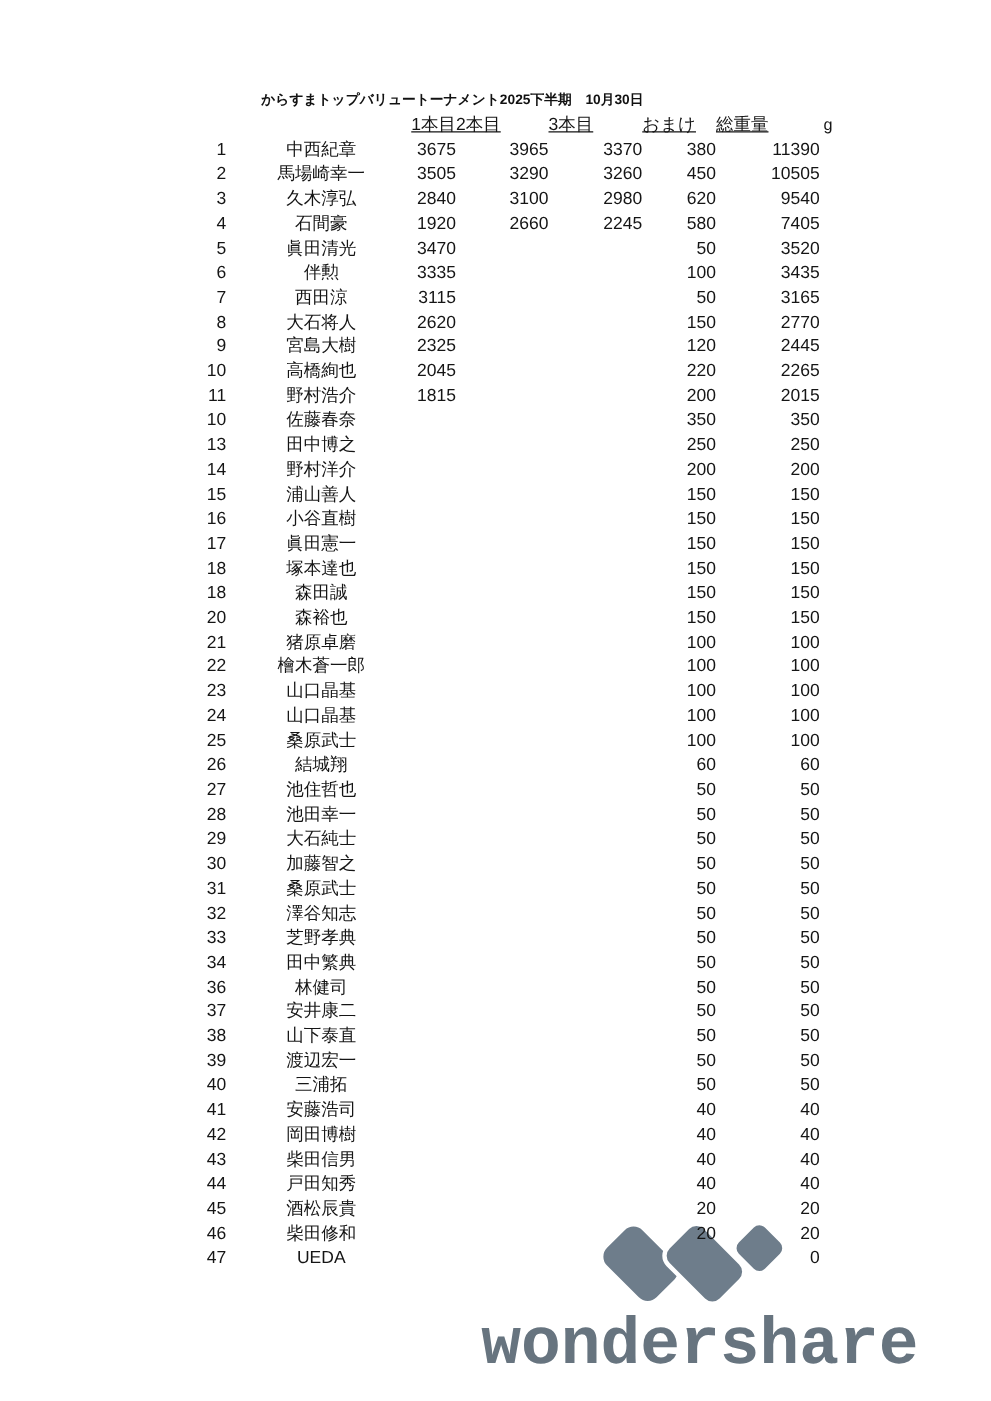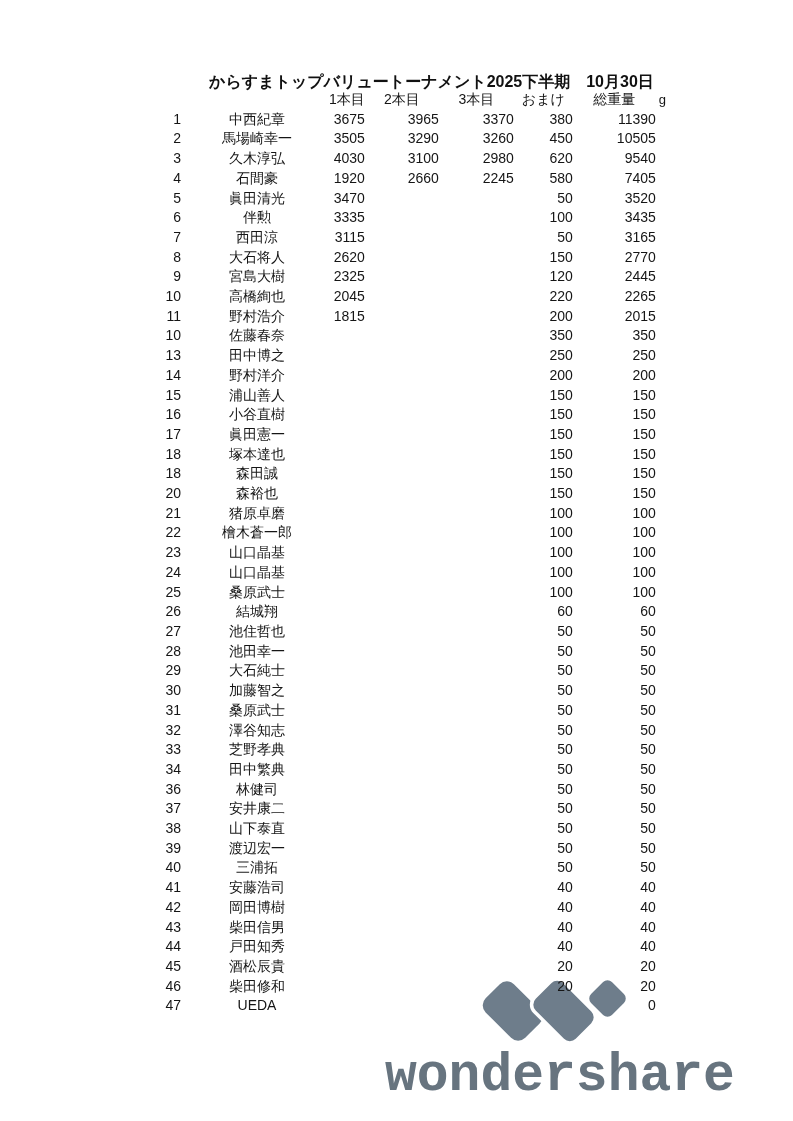--- a/index.html
+++ b/index.html
@@ -13,21 +13,21 @@
     position: relative;
     width: 793px;
     height: 1121px;
     background: #ffffff;
     overflow: hidden;
   }
   .doc-title {
     position: absolute;
     left: 209px;
     top: 72px;
-    font-size: 16px;
+    font-size: 11px;
     font-weight: bold;
     color: #111111;
     white-space: nowrap;
     z-index: 2;
   }
   .results {
     position: absolute;
     left: 165px;
     top: 90px;
     z-index: 2;
@@ -48,21 +48,21 @@
     height: 19.7px;
     padding: 0;
     margin: 0;
     line-height: 19.7px;
     font-weight: normal;
     white-space: nowrap;
     overflow: visible;
   }
   .results .num   { text-align: right; }
   .results .name  { text-align: center; padding-left: 4px; }
-  .results thead th.num { text-align: center; }
+  .results thead th.num { text-align: left; text-decoration: underline; }
   .results thead th.unit { text-align: left; padding-left: 3px; font-size: 13px; }
   .watermark-mark {
     position: absolute;
     left: 455px;
     top: 962px;
     z-index: 1;
   }
   .watermark-text {
     position: absolute;
     left: 385px;
@@ -133,21 +133,21 @@
       <td class="num">3290</td>
       <td class="num">3260</td>
       <td class="num">450</td>
       <td class="num">10505</td>
       <td class="unit"></td>
     </tr>
 
     <tr>
       <td class="num">3</td>
       <td class="name">久木淳弘</td>
-      <td class="num">4030</td>
+      <td class="num">2840</td>
       <td class="num">3100</td>
       <td class="num">2980</td>
       <td class="num">620</td>
       <td class="num">9540</td>
       <td class="unit"></td>
     </tr>
 
     <tr>
       <td class="num">4</td>
       <td class="name">石間豪</td>

